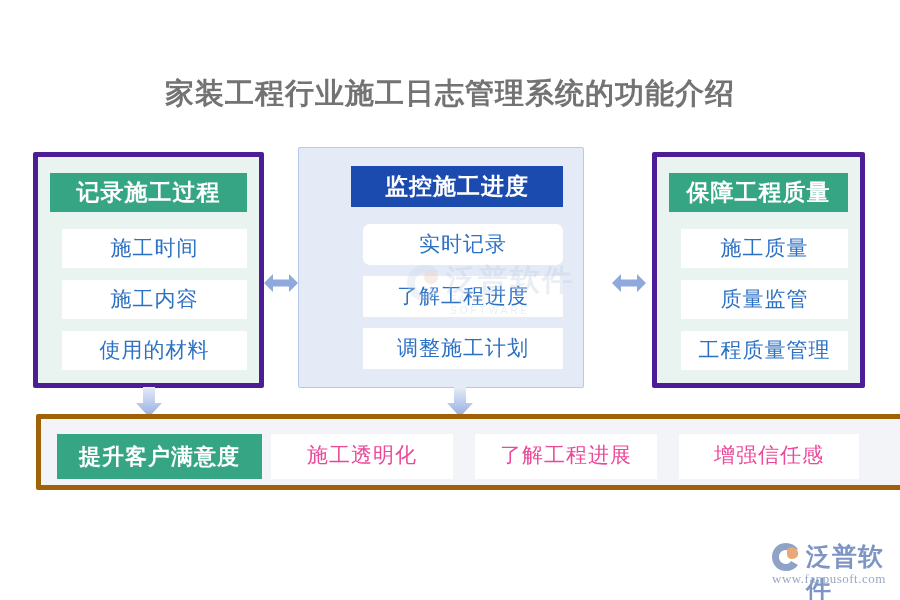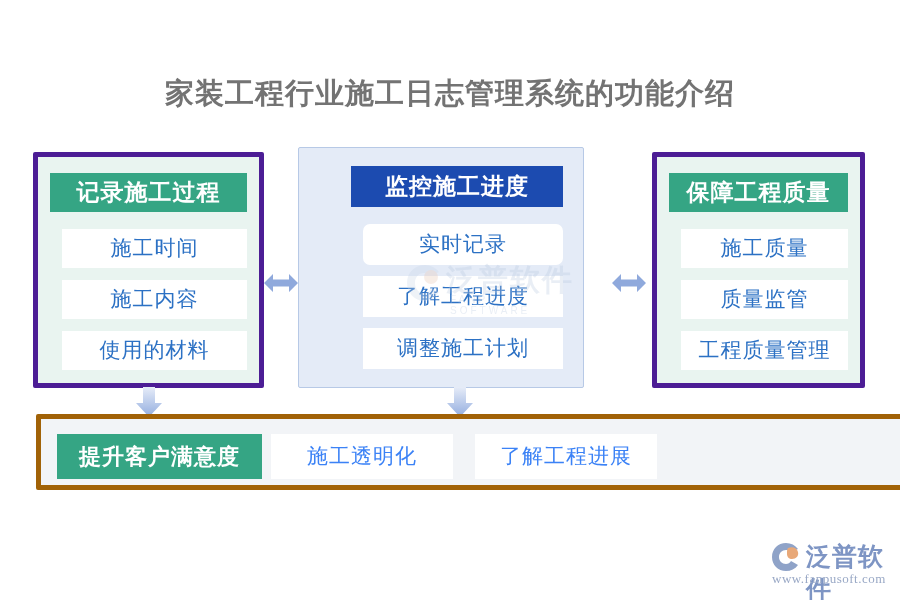--- a/index.html
+++ b/index.html
@@ -121,21 +121,22 @@
   .bottom-item.accent {
     left: 16px;
     width: 205px;
     background: #35a584;
     color: #ffffff;
     font-weight: bold;
     font-size: 22px;
   }
   .bottom-item.plain {
     background: #ffffff;
-    color: #3b82f6;
+    color: #ec4899;
+    font-family: Liberation Mono, monospace;
   }
   .bottom-item.b1 { left: 230px; width: 182px; }
   .bottom-item.b2 { left: 434px; width: 182px; }
   .bottom-item.b3 { left: 638px; width: 180px; }
 
   
   .arrow-h {
     position: absolute;
     width: 34px;
     height: 22px;
@@ -284,20 +285,21 @@
         <stop offset="100%" stop-color="#93addf"></stop>
       </linearGradient>
     </defs>
     <path d="M7 0 L19 0 L19 16 L26 16 L13 30 L0 16 L7 16 Z" fill="url(#gdown2)"></path>
   </svg>
 
   <div class="bottom-panel">
     <div class="bottom-item accent">提升客户满意度</div>
     <div class="bottom-item plain b1">施工透明化</div>
     <div class="bottom-item plain b2">了解工程进展</div>
+    <div class="bottom-item plain b3">增强信任感</div>
   </div>
 
   <div class="logo">
     <svg class="logo-mark" viewBox="0 0 34 30">
       <path d="M2 15 C2 7 8 1 16 1 C21 1 25 3 28 7 L21 10 C19 8 18 8 16 8 C12 8 9 11 9 15 C9 19 12 22 16 22 C18 22 20 21 21 19 L28 23 C25 27 21 29 16 29 C8 29 2 23 2 15 Z" fill="#8fa3c8"></path>
       <path d="M18 6 C23 4 27 6 28 10 C29 14 26 17 22 17 C19 17 17 15 17 12 C17 9 17 7 18 6 Z" fill="#e8a878"></path>
     </svg>
     <div class="logo-text">泛普软件</div>
     <div class="logo-url">www.fanpusoft.com</div>
   </div>

